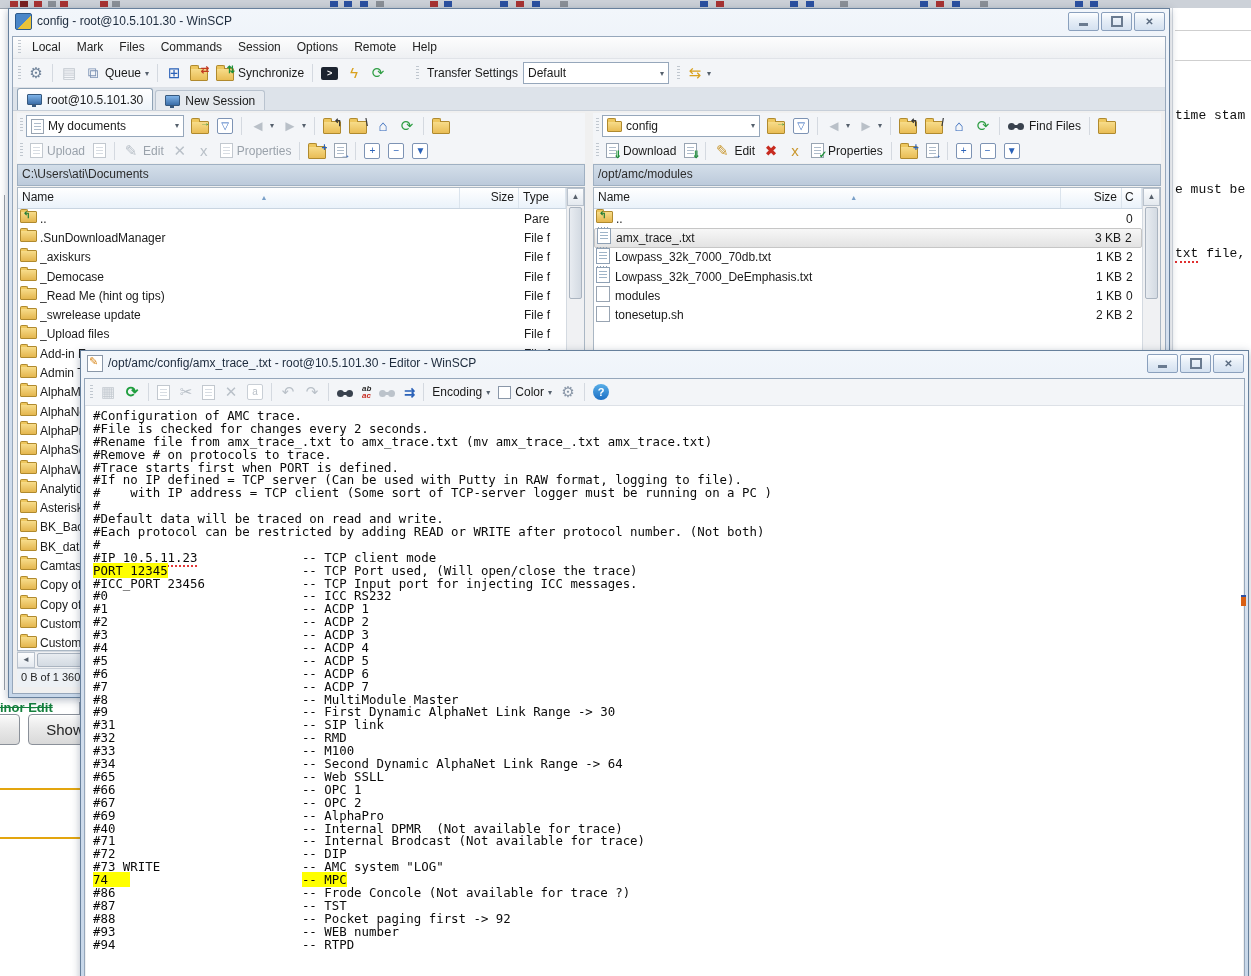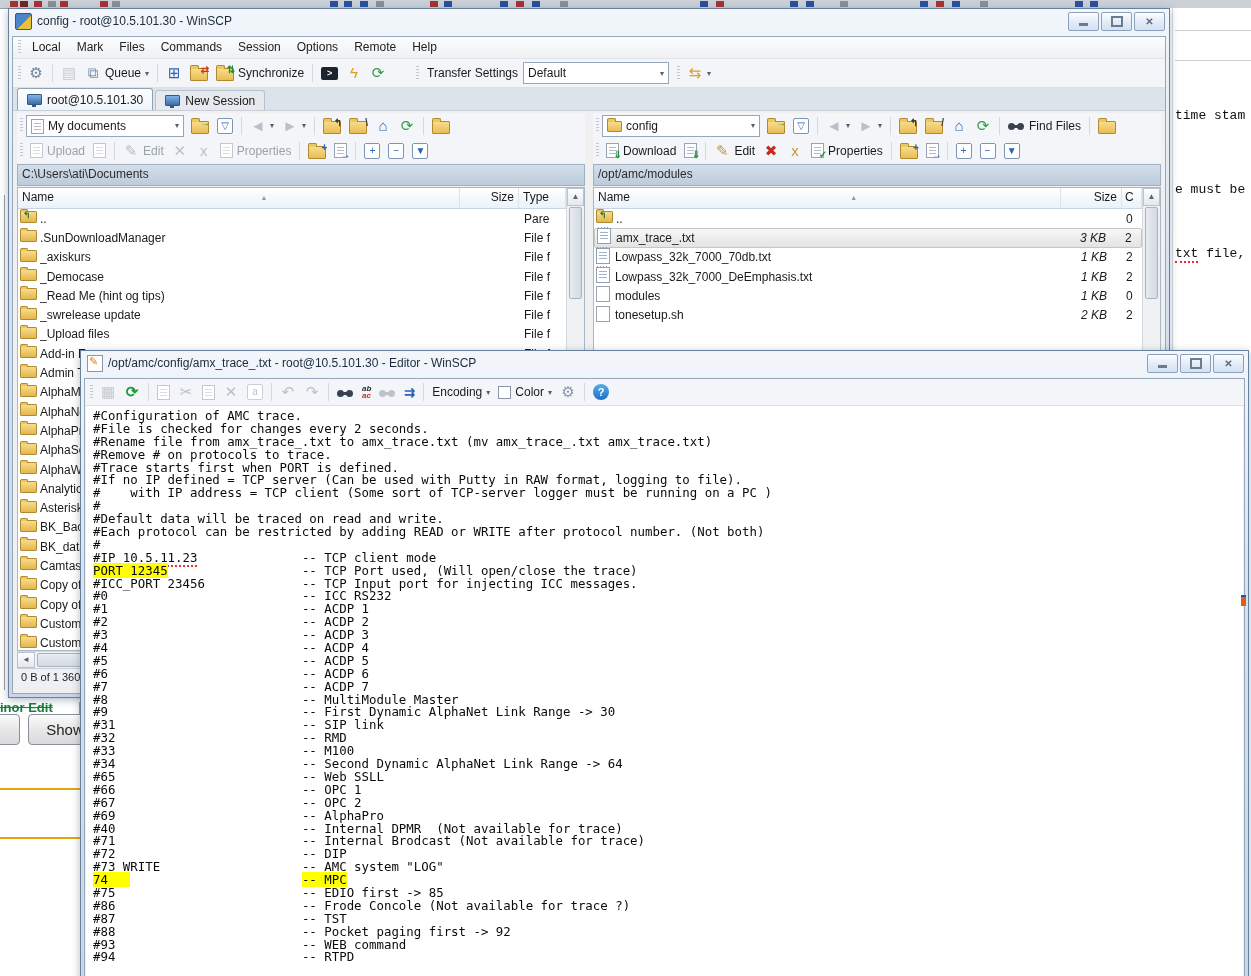--- a/index.html
+++ b/index.html
@@ -83,21 +83,21 @@
   .phead{height:20px;display:flex;background:linear-gradient(#ffffff,#eaf2fa);border-bottom:1px solid #c9d5e1;position:relative;}
   .hcell{border-right:1px solid #dbe4ed;line-height:19px;white-space:nowrap;overflow:hidden;}
   .hname{flex:1;padding-left:4px;position:relative;}
   .sort-arrow{position:absolute;top:0px;left:55%;font-size:7px;color:#7aa0c8;}
   .hsize{text-align:right;padding-right:4px;}
   .flist{flex:1;overflow:hidden;position:relative;background:#fff;}
   .frow{height:19.3px;display:flex;align-items:center;white-space:nowrap;}
   .frow.selected{background:linear-gradient(#f7f7f7,#e3e3e3);border:1px solid #c6c6c6;border-radius:2px;height:17.3px;}
   .fic{margin:0 3px 0 2px;flex:0 0 16px;}
   .fname{flex:1;overflow:hidden;min-width:0;}
-  .fsize{text-align:center;padding-right:4px;color:#1a1a1a;font-style:italic;}
+  .fsize{text-align:right;padding-right:4px;color:#1a1a1a;}
   .fextra{overflow:hidden;white-space:nowrap;}
   .fi-folder{width:15px;height:10px;background:linear-gradient(#f7dc8a,#e4b64e);border:1px solid #b08a2e;border-radius:1px;position:relative;display:inline-block;}
   .fi-folder:before{content:"";position:absolute;top:-3px;left:-1px;width:6px;height:2px;background:#eec75e;border:1px solid #b08a2e;border-bottom:none;border-radius:2px 2px 0 0;}
   .fi-up{position:relative;}
   .fi-up:after{content:"\21B0";position:absolute;left:2px;top:-2px;font-size:9px;font-weight:bold;color:#1f7a33;}
   .fi-txt{width:12px;height:14px;background:#fff;border:1px solid #8ea0b4;position:relative;display:inline-block;}
   .fi-txt:before{content:"";position:absolute;left:2px;top:3px;right:2px;height:1px;background:#9fb4c8;box-shadow:0 3px 0 #9fb4c8,0 6px 0 #9fb4c8;}
   .fi-txt:after{content:"";position:absolute;left:0;top:-2px;right:0;height:2px;background:repeating-linear-gradient(to right,#8ea0b4 0 1px,transparent 1px 3px);}
   .fi-file{width:12px;height:14px;background:#fff;border:1px solid #98a4b2;display:inline-block;}
   .vscroll{flex:0 0 17px;background:#f0f1f3;border-left:1px solid #d4dae1;display:flex;flex-direction:column;}
@@ -787,23 +787,22 @@
           <div class="eline"><span>#34</span><span>                         </span><span>-- Second Dynamic AlphaNet Link Range -&gt; 64</span></div>
           <div class="eline"><span>#65</span><span>                         </span><span>-- Web SSLL</span></div>
           <div class="eline"><span>#66</span><span>                         </span><span>-- OPC 1</span></div>
           <div class="eline"><span>#67</span><span>                         </span><span>-- OPC 2</span></div>
           <div class="eline"><span>#69</span><span>                         </span><span>-- AlphaPro</span></div>
           <div class="eline"><span>#40</span><span>                         </span><span>-- Internal DPMR  (Not available for trace)</span></div>
           <div class="eline"><span>#71</span><span>                         </span><span>-- Internal Brodcast (Not available for trace)</span></div>
           <div class="eline"><span>#72</span><span>                         </span><span>-- DIP</span></div>
           <div class="eline"><span>#73 WRITE</span><span>                   </span><span>-- AMC system "LOG"</span></div>
           <div class="eline"><span class="hl">74   </span><span>                       </span><span class="hl">-- MPC</span></div>
-          <div class="eline"><span>#75</span><span>                         </span><span>-- EDIO first -&gt; 85</span></div>
           <div class="eline"><span>#86</span><span>                         </span><span>-- Frode Concole (Not available for trace ?)</span></div>
           <div class="eline"><span>#87</span><span>                         </span><span>-- TST</span></div>
           <div class="eline"><span>#88</span><span>                         </span><span>-- Pocket paging first -&gt; 92</span></div>
-          <div class="eline"><span>#93</span><span>                         </span><span>-- WEB command</span></div>
+          <div class="eline"><span>#93</span><span>                         </span><span>-- WEB number</span></div>
           <div class="eline"><span>#94</span><span>                         </span><span>-- RTPD</span></div>
         </div>
     </div>
   </div>
 </div>
 <div class="artifact-red"></div>
 
 </body></html>

